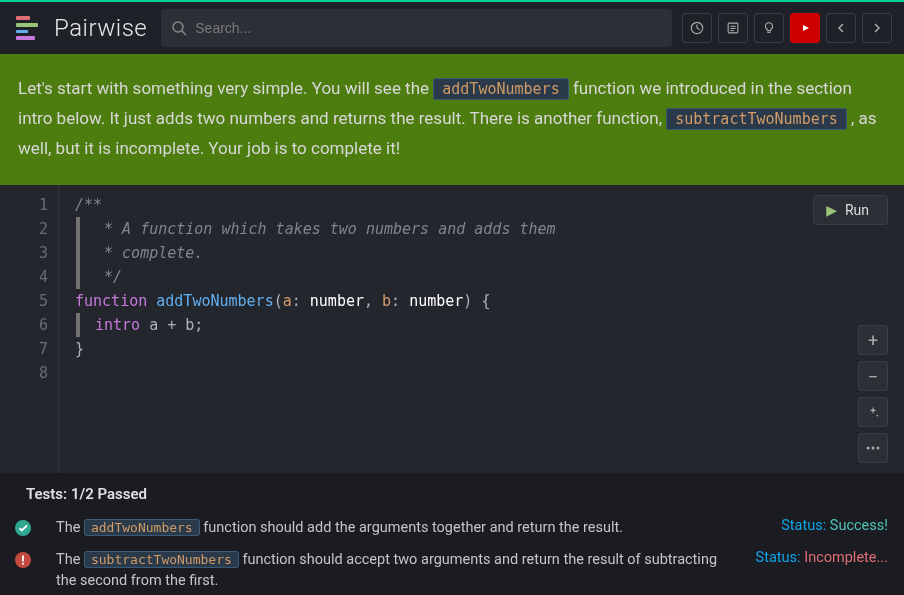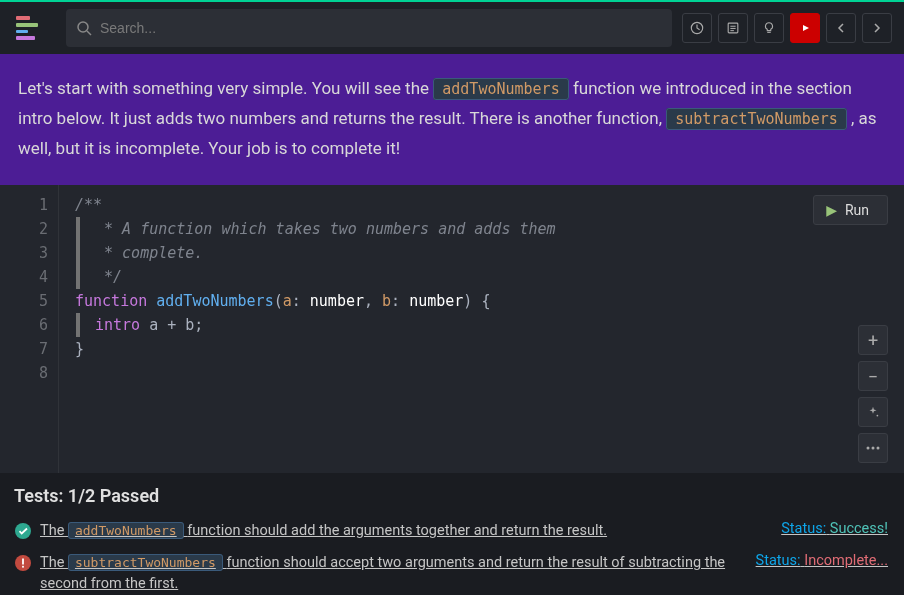--- a/index.html
+++ b/index.html
@@ -35,21 +35,21 @@
 .logo-icon .b3 { background: #61afef; width: 50%; }
 .logo-icon .b4 { background: #c678dd; width: 80%; }
 .brand {
   font-size: 24px;
   font-weight: 300;
   color: #e8e8e8;
   letter-spacing: 0.5px;
 }
 .search-wrap {
   flex: 1;
-  margin-left: 12px;
+  margin-left: 4px;
   display: flex;
   align-items: center;
   background: #2c2f36;
   border-radius: 4px;
   height: 38px;
   padding: 0 10px;
   gap: 8px;
 }
 .search-wrap svg { flex-shrink: 0; }
 .search-input {
@@ -78,21 +78,21 @@
   padding: 6px 14px;
   color: #ddd;
   font-size: 14px;
   cursor: pointer;
 }
 .instructions {
   padding: 20px 18px 22px 18px;
   font-size: 17px;
   line-height: 1.75;
   color: #d8d8d8;
-  background: #4c1d95;
+  background: #4d7c0f;
 }
 .code-pill {
   background: #2a3a4a;
   border: 1px solid #3a5a7a;
   border-radius: 3px;
   padding: 1px 8px;
   font-family: "SF Mono", Consolas, monospace;
   font-size: 15px;
   color: #d19a66;
 }
@@ -162,33 +162,33 @@
   justify-content: center;
   cursor: pointer;
   color: #aaa;
   font-size: 18px;
 }
 .tests-panel {
   background: #1a1c21;
   padding: 12px 16px 16px 14px;
 }
 .tests-header {
-  font-size: 18px;
+  font-size: 15px;
   font-weight: 600;
   color: #e0e0e0;
   margin-bottom: 10px;
+  margin-left: 12px;
 }
 .test-row {
   display: flex;
   align-items: flex-start;
-  gap: 8px;
+  gap: 24px;
   padding: 4px 0;
   font-size: 14.5px;
   color: #c5c5c5;
-  text-decoration: underline;
 }
 .test-icon { flex-shrink: 0; margin-top: 2px; }
 .test-text { flex: 1; line-height: 1.45; }
 .test-status { white-space: nowrap; margin-left: 12px; }
 .status-label { color: #0ea5e9; }
 .status-success { color: #4fc3b8; }
 .status-incomplete { color: #e06c75; }
 .code-pill-sm {
   background: #2a3a4a;
   border: 1px solid #3a5a7a;
@@ -202,20 +202,21 @@
 </head>
 <body>
 
 <div class="header">
   <div class="logo-icon">
     <div class="bar b1"></div>
       <div class="bar b2"></div>
       <div class="bar b3"></div>
       <div class="bar b4"></div>
   </div>
+  <div class="brand">Pairwise</div>
   <div class="search-wrap">
     <svg width="16" height="16" viewBox="0 0 16 16" fill="none">
         <circle cx="7" cy="7" r="5" stroke="#888" stroke-width="1.5"></circle>
         <line x1="11" y1="11" x2="15" y2="15" stroke="#888" stroke-width="1.5"></line>
       </svg>
     <input class="search-input" placeholder="Search..." style="">
   </div>
   <div class="header-icons">
     <div class="hicon">
         <svg width="14" height="14" viewBox="0 0 16 16">

